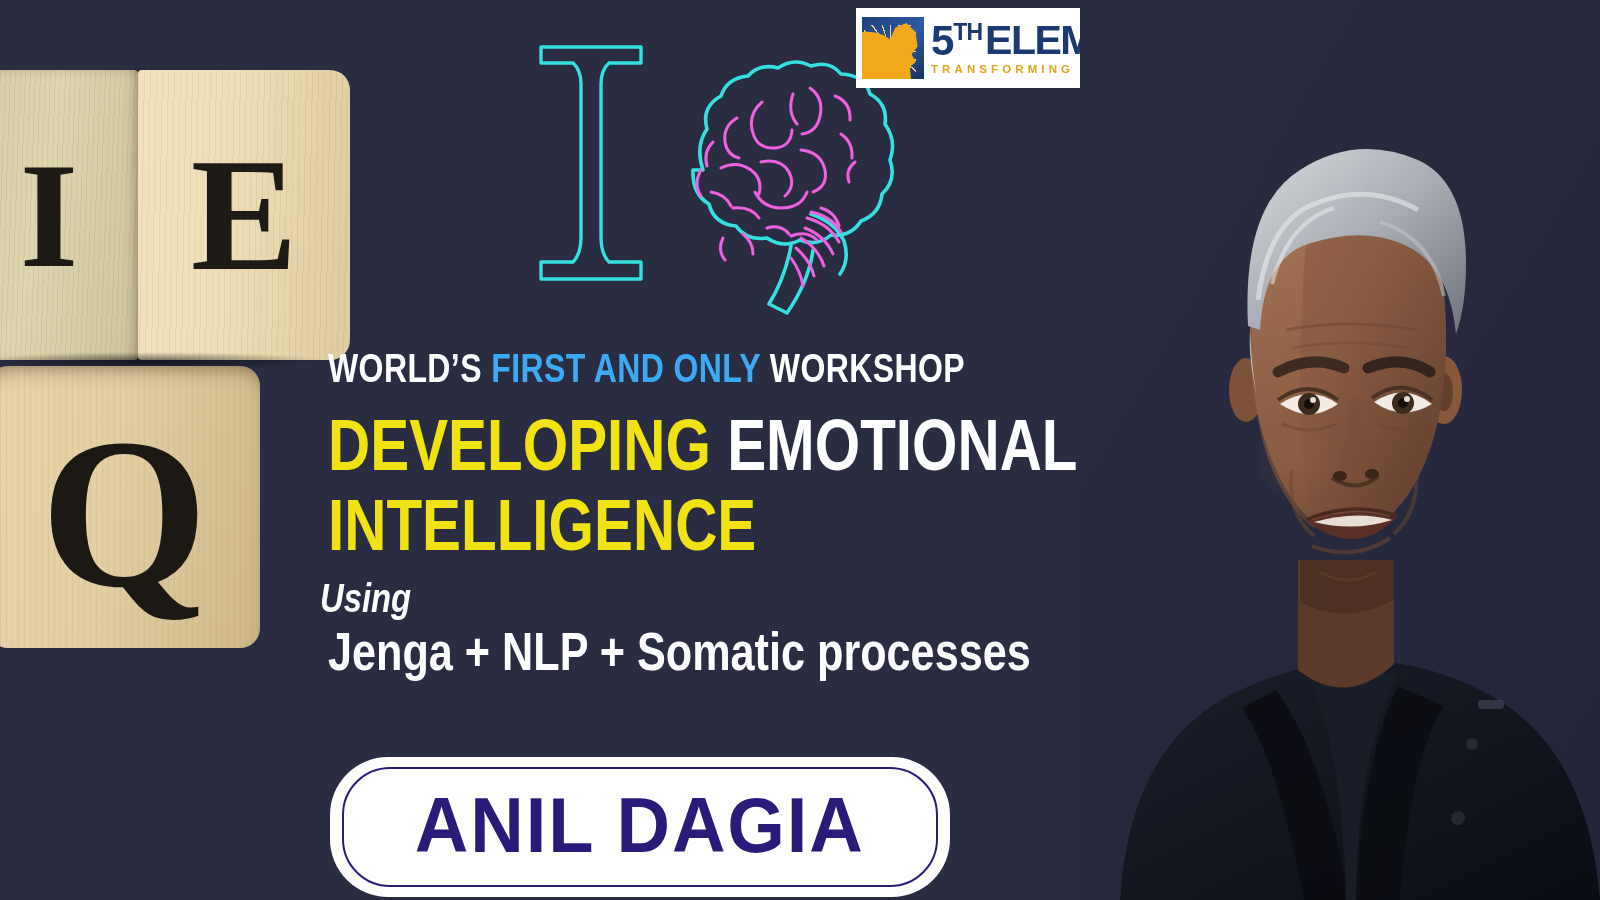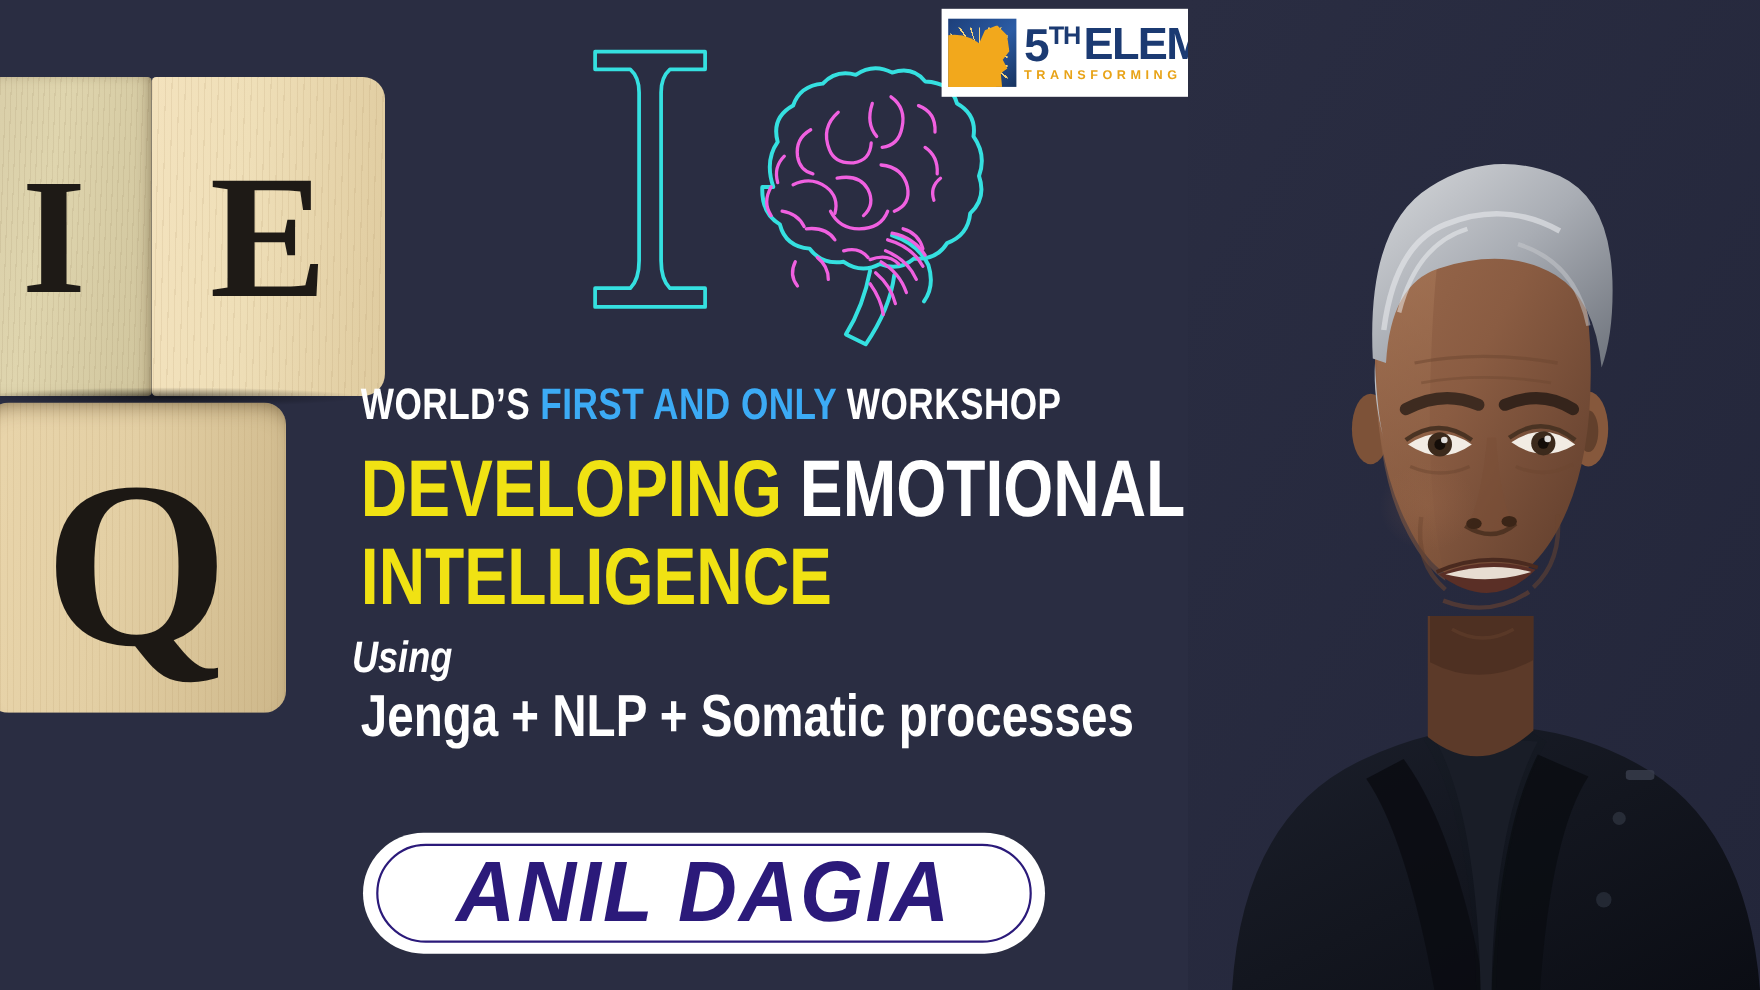--- a/index.html
+++ b/index.html
@@ -93,22 +93,22 @@
         transform:scaleX(.80);transform-origin:center;white-space:nowrap;letter-spacing:0px;}
   #t1{margin-top:18px;}
   #t2{margin-top:2px;}
   .yel{color:#f0e213;}
   #using{font-size:40px;font-style:italic;color:#ffffff;margin-top:14px;
         transform:scaleX(.82);transform-origin:center;line-height:1;}
   #methods{font-size:54px;color:#ffffff;margin-top:6px;line-height:1.02;
         transform:scaleX(.80);transform-origin:center;white-space:nowrap;}
 
   
-  #badge{position:absolute;left:330px;top:757px;width:620px;height:110px;
-        background:#ffffff;border-radius:58px;display:flex;align-items:center;justify-content:center;font-style:italic;}
+  #badge{position:absolute;left:330px;top:757px;width:620px;height:140px;
+        background:#ffffff;border-radius:58px;display:flex;align-items:center;justify-content:center;}
   #badge-inner{position:absolute;left:12px;top:10px;right:12px;bottom:10px;
         border:2px solid #2b1a7a;border-radius:48px;pointer-events:none;}
   #badge-name{position:relative;font-family:"Liberation Sans Narrow","Liberation Sans", sans-serif;
         font-weight:bold;font-size:78px;color:#2b1a7a;letter-spacing:2px;line-height:1;
         transform:scaleX(.95);white-space:nowrap;top:-2px;}
 </style>
 </head>
 <body>
 
 <div id="banner">

